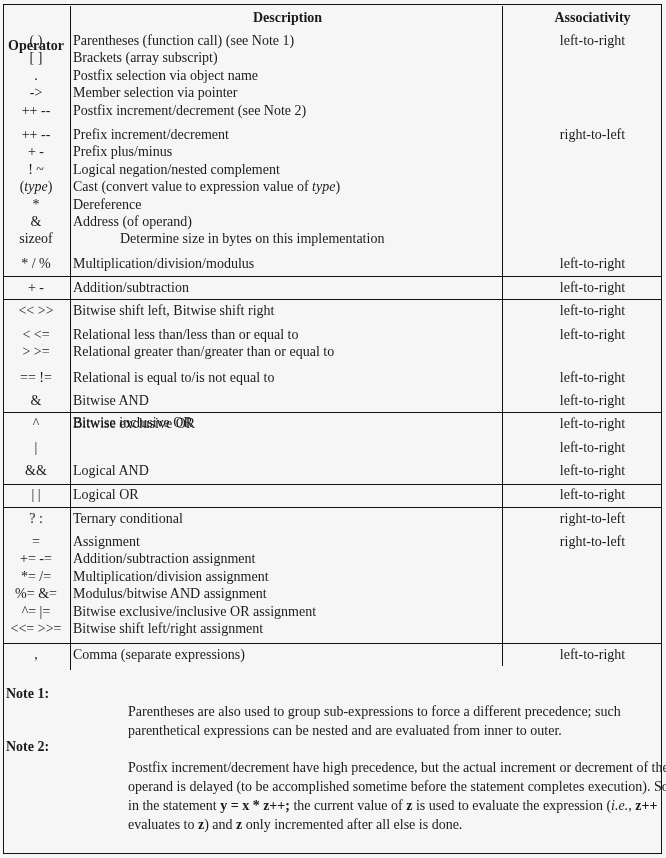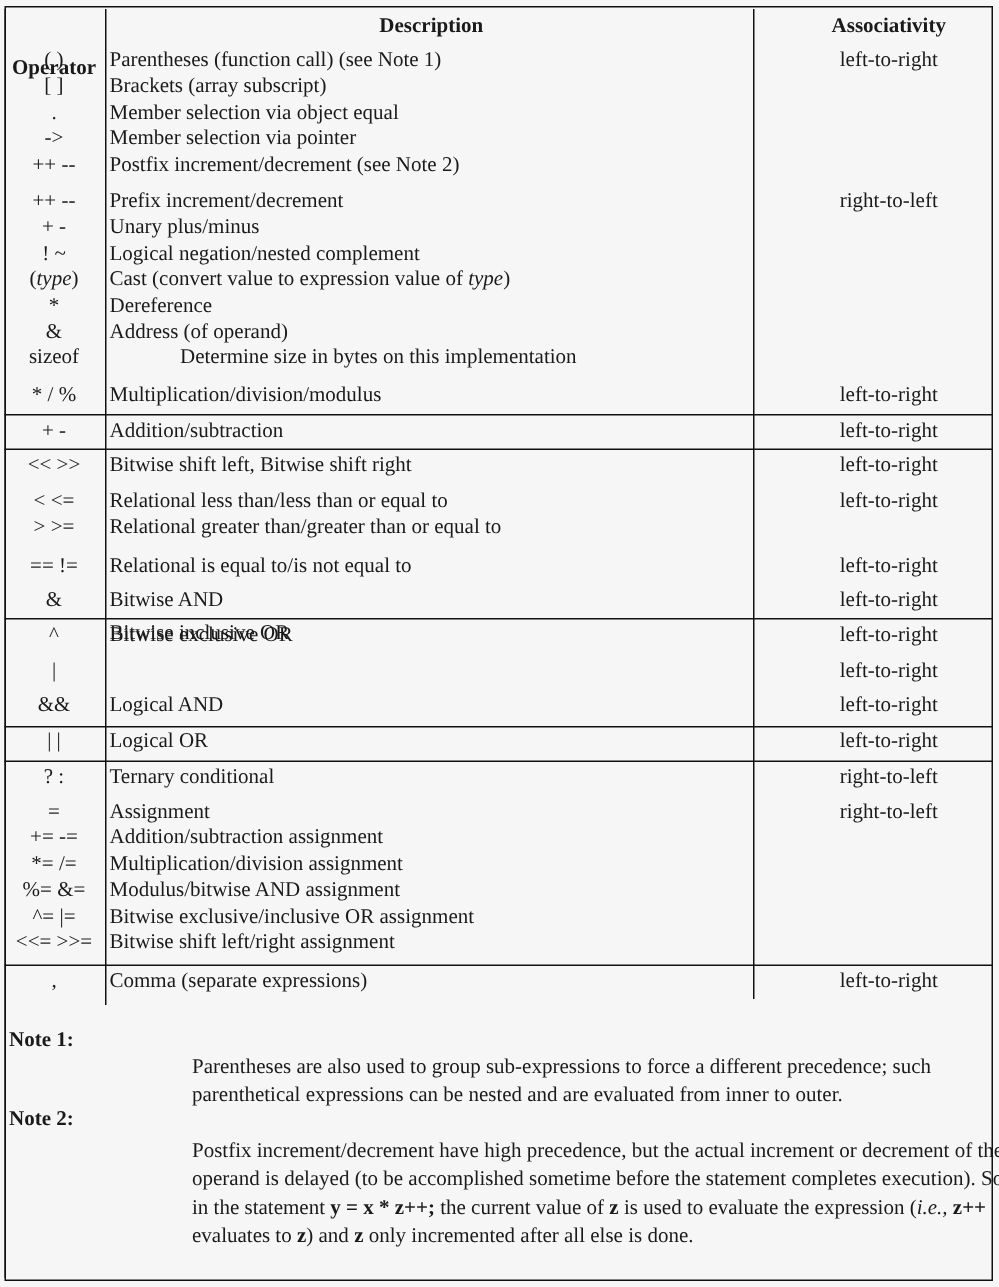--- a/index.html
+++ b/index.html
@@ -39,30 +39,30 @@
 <div class="cell hdr" style="top:9px; left:73px; width:429px; text-align:center;">Description</div>
 <div class="cell assoc hdr" style="top:9px;">Associativity</div>
 
 <div id="rows">
     <div class="cell op" style="top: 32px;">( )</div>
     <div class="cell desc" style="top: 32px;">Parentheses (function call) (see Note 1)</div>
     <div class="cell assoc" style="top: 32px;">left-to-right</div>
     <div class="cell op" style="top: 49.4px;">[ ]</div>
     <div class="cell desc" style="top: 49.4px;">Brackets (array subscript)</div>
     <div class="cell op" style="top: 66.8px;">.</div>
-    <div class="cell desc" style="top: 66.8px;">Member selection via object equal</div>
+    <div class="cell desc" style="top: 66.8px;">Postfix selection via object name</div>
     <div class="cell op" style="top: 84.2px;">-&gt;</div>
     <div class="cell desc" style="top: 84.2px;">Member selection via pointer</div>
     <div class="cell op" style="top: 101.6px;">++ --</div>
     <div class="cell desc" style="top: 101.6px;">Postfix increment/decrement (see Note 2)</div>
     <div class="cell op" style="top: 126px;">++ --</div>
     <div class="cell desc" style="top: 126px;">Prefix increment/decrement</div>
     <div class="cell assoc" style="top: 126px;">right-to-left</div>
     <div class="cell op" style="top: 143.4px;">+ -</div>
-    <div class="cell desc" style="top: 143.4px;">Unary plus/minus</div>
+    <div class="cell desc" style="top: 143.4px;">Prefix plus/minus</div>
     <div class="cell op" style="top: 160.8px;">! ~</div>
     <div class="cell desc" style="top: 160.8px;">Logical negation/nested complement</div>
     <div class="cell op" style="top: 178.2px;"><span>(</span><i>type</i><span>)</span></div>
     <div class="cell desc" style="top: 178.2px;"><span>Cast (convert value to expression value of </span><i>type</i><span>)</span></div>
     <div class="cell op" style="top: 195.6px;">*</div>
     <div class="cell desc" style="top: 195.6px;">Dereference</div>
     <div class="cell op" style="top: 213px;">&amp;</div>
     <div class="cell desc" style="top: 213px;">Address (of operand)</div>
     <div class="cell op" style="top: 230.4px;">sizeof</div>
     <div class="cell desc" style="top: 230.4px; margin-left: 47px;">Determine size in bytes on this implementation</div>

